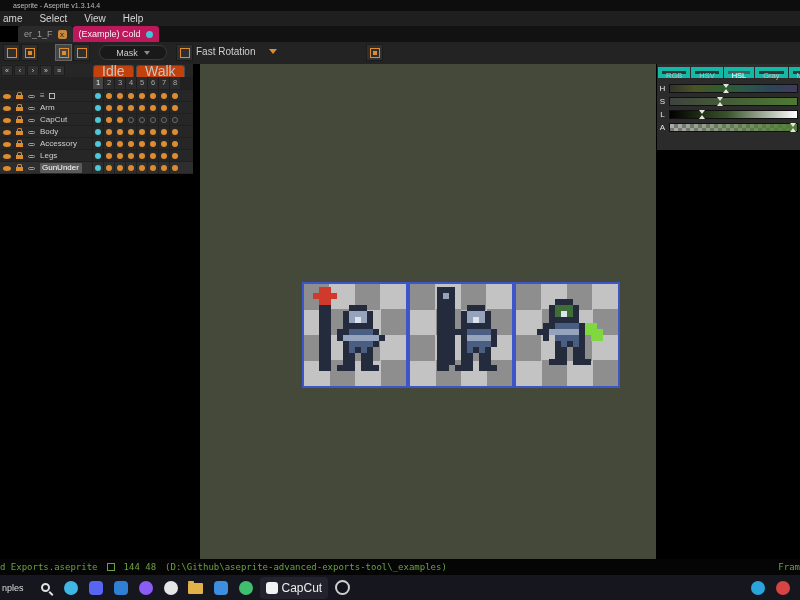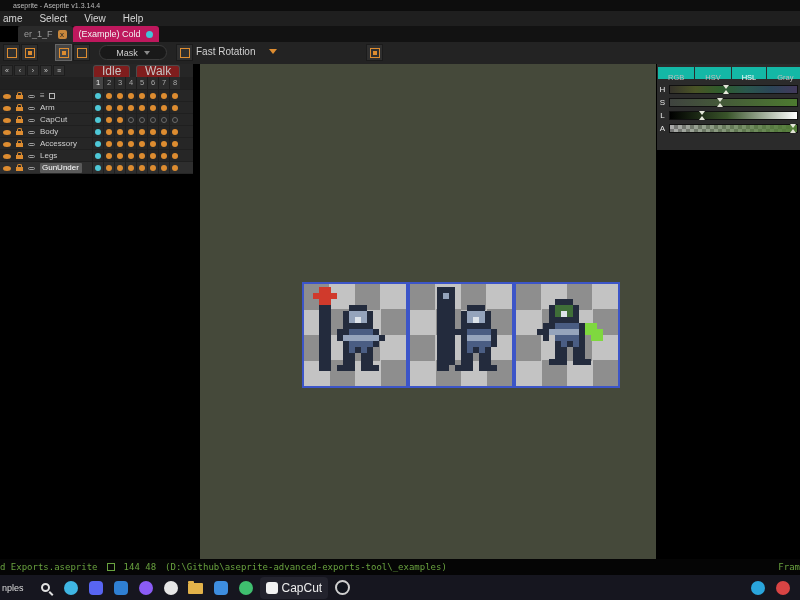--- a/index.html
+++ b/index.html
@@ -41,22 +41,22 @@
   .caret{width:0;height:0;border-left:3px solid transparent;border-right:3px solid transparent;
     border-top:4px solid #8a8a8a}
   .caret.orange{border-top-color:#dd8c30;border-left-width:4px;border-right-width:4px;
     border-top-width:5px}
 
   
   .timeline{position:absolute;left:0;top:64px;width:193px;height:110px;background:#262626}
   .tl-nav{position:relative;height:13px;display:flex;align-items:center;gap:1px;padding-left:1px}
   .navbtn{width:12px;height:11px;background:#303030;border:1px solid #1d1d1d;color:#c9c9c9;
     font-size:7px;line-height:9px;text-align:center}
-  .tag{position:absolute;top:1px;height:12px;background:#7f1d1d;border:1px solid #4a4a4a;
-    border-bottom:none;color:#c5c5c5;font-size:12px;line-height:11px;padding:0 8px;
+  .tag{position:absolute;top:1px;height:12px;background:#c2410c;border:1px solid #4a4a4a;
+    border-bottom:none;color:#c5c5c5;font-size:14px;line-height:11px;padding:0 8px;
     border-radius:3px 3px 0 0}
   .tl-header{position:relative;height:12px;background:#212121}
   .fnums{position:absolute;left:92px;top:0;display:flex}
   .fnum{width:11px;height:12px;background:#2b2b2b;border-left:1px solid #1d1d1d;
     font-size:7.5px;color:#a8a8a8;text-align:center;line-height:12px}
   .fnum.cur{background:#454545;color:#efefef}
   .layer-row{position:relative;height:12px;background:#262626;border-top:1px solid #1f1f1f}
   .layer-row.rowsel{background:#2e2e2e}
   .eye{position:absolute;left:3px;top:4px;width:8px;height:5px;background:#dd8c30;
     border-radius:50%}
@@ -86,21 +86,21 @@
   .frame{width:106px;height:106px;border:2px solid #3c55c8;
     background:repeating-conic-gradient(#c3c3c3 0% 25%, #8e8e8e 0% 50%);
     background-size:51px 51px}
   .spr{display:block;margin:3px}
   .spr svg{display:block}
 
   
   .colorpanel{position:absolute;left:657px;top:64px;width:143px;height:86px;background:#2b2b2b}
   .ctabs{display:flex;gap:1px;padding:3px 1px 2px 1px;align-items:center}
   .ctab{height:11px;padding:0 4px;font-size:7.5px;line-height:10px;background:#343434;
-    color:#bdbdbd;border:6px solid #14b8a6}
+    color:#bdbdbd;border:4px solid #14b8a6}
   .ctab.active{background:#585858;color:#fff}
   .mini-box{width:9px;height:9px;border:1px solid #6f6f6f;margin-left:3px}
   .csliders{padding:2px 2px 0 2px}
   .srow{display:flex;align-items:center;height:13px;gap:3px}
   .slabel{width:7px;font-size:8px;color:#e8e8e8;text-align:center}
   .sbar{position:relative;flex:1;height:9px;border:1px solid #101010}
   .g-h{background:linear-gradient(to right,#35322a,#4a5426,#2f5c2c,#2a574d,#2c4557,#43395c)}
   .g-s{background:linear-gradient(to right,#3f433f,#4d7a30)}
   .g-l{background:linear-gradient(to right,#000,#39542a 45%,#fff)}
   .g-a{background:linear-gradient(to right,rgba(77,122,48,0),rgba(77,122,48,.95)),

